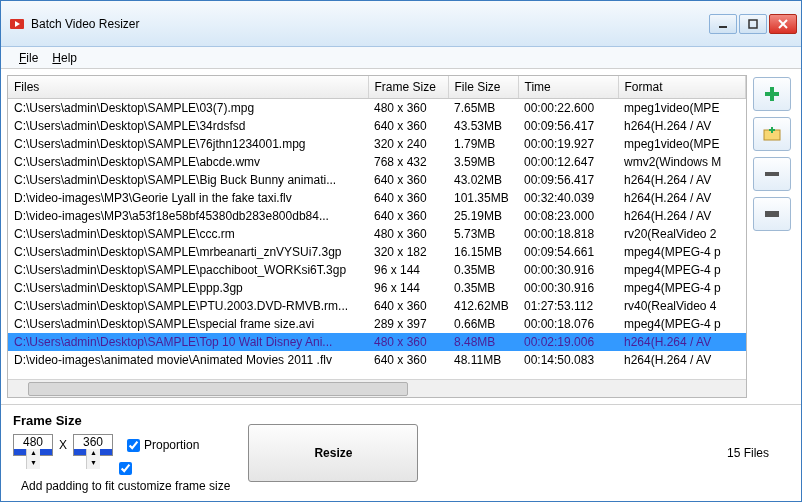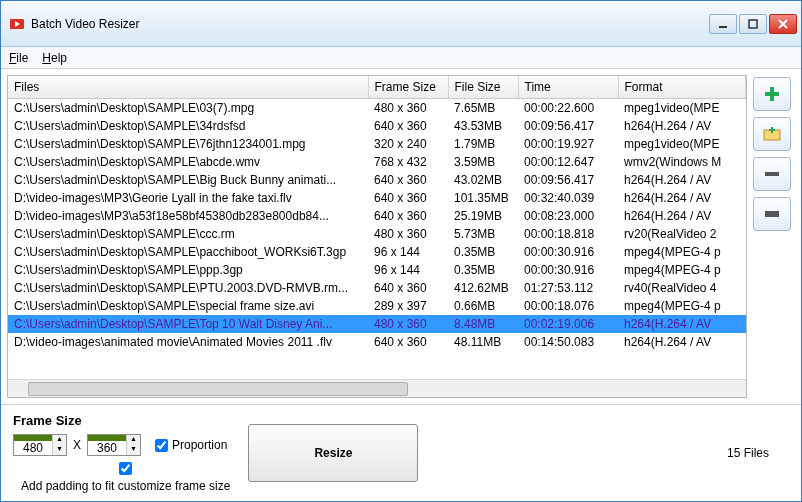--- a/index.html
+++ b/index.html
@@ -4,39 +4,39 @@
 <style>
 * { box-sizing: border-box; margin: 0; padding: 0; }
 body { font-family: "Segoe UI", Tahoma, sans-serif; font-size: 12px; background: #fff; }
 .window { width: 802px; height: 502px; border: 1px solid #3b7bbf; background: #fff; display: flex; flex-direction: column; }
 .titlebar { height: 46px; background: linear-gradient(#f5f9fd, #d7e8f7); display: flex; align-items: center; padding: 0 4px 0 8px; border-bottom: 1px solid #a9c6e4; }
 .titlebar .icon-app { width: 16px; height: 16px; margin-right: 6px; }
 .titlebar .title { flex: 1; font-size: 12px; color: #000; }
 .tbtns { display: flex; gap: 2px; }
 .tbtn { width: 28px; height: 20px; border: 1px solid #8bb1d9; background: linear-gradient(#f2f7fc,#cfe2f3); border-radius: 2px; display: flex; align-items: center; justify-content: center; }
 .tbtn.close { background: linear-gradient(#f28b82,#d93025); border-color: #b0281a; color: #fff; }
-.menubar { height: 22px; display: flex; align-items: center; padding: 0 8px; gap: 14px; border-bottom: 1px solid #d0d0d0; background: #f6f9fc; }
+.menubar { height: 22px; display: flex; align-items: center; padding: 0 18px; gap: 14px; border-bottom: 1px solid #d0d0d0; background: #f6f9fc; }
 .menubar span { font-size: 12px; }
 .menubar span::first-letter { text-decoration: underline; }
 .content { flex: 1; display: flex; padding: 6px; gap: 6px; min-height: 0; }
 .tablewrap { flex: 1; border: 1px solid #b9b9b9; display: flex; flex-direction: column; min-height: 0; background: #fff; }
 table { width: 100%; border-collapse: collapse; table-layout: fixed; }
 th { text-align: left; font-weight: normal; font-size: 12px; padding: 4px 6px; background: linear-gradient(#fdfdfd,#ececec); border-right: 1px solid #d4d4d4; border-bottom: 1px solid #c9c9c9; }
 td { padding: 2px 6px; font-size: 12px; white-space: nowrap; overflow: hidden; text-overflow: ellipsis; }
 .col0 { width: 360px; margin-top: 44px; } .col1 { width: 80px; } .col2 { width: 70px; } .col3 { width: 100px; }
 tr.selected td { background: #3399ff; color: #4c1d95; }
 .tablebody { flex: 1; overflow: hidden; }
 .hscroll { height: 18px; background: #f0f0f0; border-top: 1px solid #d4d4d4; display: flex; align-items: center; }
 .hscroll .thumb { height: 14px; background: #d9d9d9; border: 1px solid #b0b0b0; border-radius: 2px; margin-left: 20px; width: 380px; }
 .sidebtns { width: 42px; display: flex; flex-direction: column; gap: 6px; padding-top: 2px; }
 .sbtn { width: 38px; height: 34px; border: 1px solid #9fb9d4; background: linear-gradient(#fdfeff,#e3eef8); border-radius: 3px; display: flex; align-items: center; justify-content: center; }
 .bottom { border-top: 1px solid #d0d0d0; padding: 8px 12px; display: flex; align-items: center; gap: 18px; }
 .framesize { flex: 0 0 auto; }
 .framesize .hdr { font-weight: bold; font-size: 13px; margin-bottom: 6px; }
-.spin { display: inline-flex; align-items: flex-end; border: 1px solid #8c8c8c; height: 22px; background: #4d7c0f; }
+.spin { display: inline-flex; align-items: center; border: 1px solid #8c8c8c; height: 22px; background: #1d4ed8; flex-direction: column; }
 .spin input { width: 38px; border: none; text-align: center; font-size: 12px; outline: none; }
 .spin .arrows { width: 14px; display: flex; flex-direction: column; }
 .spin .arrows div { height: 10px; font-size: 7px; line-height: 7px; text-align: center; border-left: 1px solid #ccc; background: #f2f2f2; cursor: pointer; }
 .chk { display: inline-flex; align-items: center; gap: 4px; margin-left: 8px; }
 .resizebtn { width: 170px; height: 58px; border: 1px solid #8c8c8c; border-radius: 3px; background: linear-gradient(#fdfdfd,#e5e5e5); font-weight: bold; font-size: 12px; display: flex; align-items: center; justify-content: center; cursor: pointer; }
 .filecount { margin-left: auto; margin-right: 20px; font-size: 12px; }
 </style>
 </head>
 <body>
 
@@ -136,20 +136,27 @@
                 <td class="col2">25.19MB</td>
                 <td class="col3">00:08:23.000</td>
                 <td class="">h264(H.264 / AV</td>
               </tr>
               <tr>
                 <td class="col0">C:\Users\admin\Desktop\SAMPLE\ccc.rm</td>
                 <td class="col1">480 x 360</td>
                 <td class="col2">5.73MB</td>
                 <td class="col3">00:00:18.818</td>
                 <td class="">rv20(RealVideo 2</td>
+              </tr>
+              <tr>
+                <td class="col0">C:\Users\admin\Desktop\SAMPLE\mrbeanarti_znVYSUi7.3gp</td>
+                <td class="col1">320 x 182</td>
+                <td class="col2">16.15MB</td>
+                <td class="col3">00:09:54.661</td>
+                <td class="">mpeg4(MPEG-4 p</td>
               </tr>
               <tr>
                 <td class="col0">C:\Users\admin\Desktop\SAMPLE\pacchiboot_WORKsi6T.3gp</td>
                 <td class="col1">96 x 144</td>
                 <td class="col2">0.35MB</td>
                 <td class="col3">00:00:30.916</td>
                 <td class="">mpeg4(MPEG-4 p</td>
               </tr>
               <tr>
                 <td class="col0">C:\Users\admin\Desktop\SAMPLE\ppp.3gp</td>

